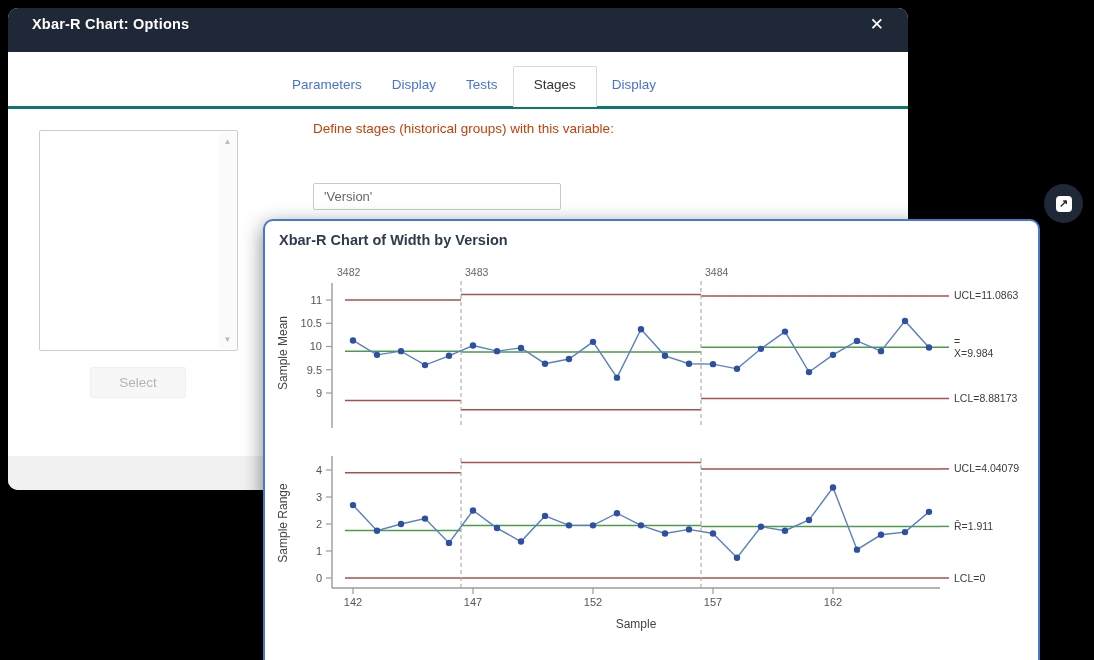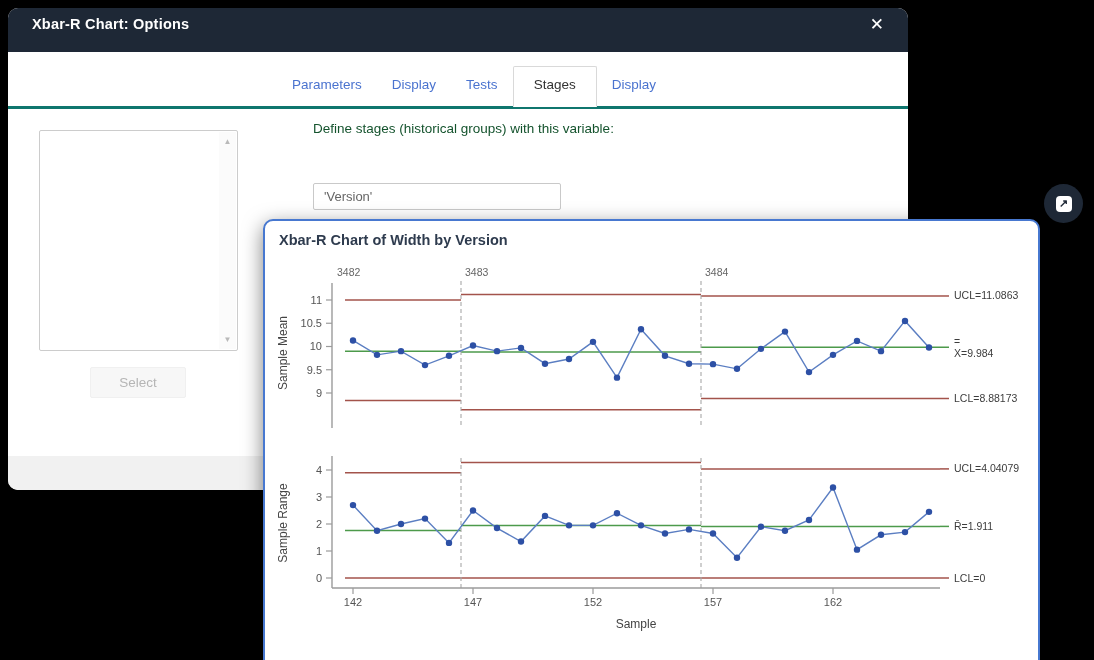--- a/index.html
+++ b/index.html
@@ -12,21 +12,21 @@
   .titlebar { height:44px; background:#1e2836; border-radius:10px 10px 0 0; display:flex;
               align-items:center; padding:0 18px 12px 24px; }
   .titlebar .t { color:#fff; font-size:14.5px; font-weight:bold; letter-spacing:.2px; }
   .close-btn { margin-left:auto; color:#fff; font-size:17px; cursor:pointer; line-height:1; padding:4px 6px; }
 
   .tabs { display:flex; align-items:flex-end; height:57px; padding-left:32px; border-bottom:3px solid #0f766e;justify-content:center; }
   .tab { color:#4a73cf; font-size:13.5px; padding:10px 15px 14px; cursor:pointer; }
   .tab.active { color:#333; background:#fff; border:1px solid #d9d9d9; border-bottom:1px solid #fff;
                 margin-bottom:-1px; border-radius:2px 2px 0 0; padding:10px 20px 14px; }
 
-  .stages-label { position:absolute; left:305px; top:113px; font-size:13.5px; color:#14532d; }
+  .stages-label { position:absolute; left:305px; top:113px; font-size:13.5px; color:#c2410c; }
   .var-input { position:absolute; left:305px; top:131px; width:248px; height:27px; border:1px solid #c9c9c9;
                border-radius:2px; font-size:13px; color:#666; padding:0 10px; font-family:"Liberation Sans",sans-serif; background:#fff;margin-top:44px; }
 
   .listbox { position:absolute; left:31px; top:122px; width:199px; height:221px; background:#fff;
              border:1px solid #ccc; border-radius:2px; }
   .scrollbar { position:absolute; right:1px; top:1px; bottom:1px; width:17px; background:#fbfbfb;
                display:flex; flex-direction:column; justify-content:space-between; align-items:center; }
   .sb-arrow { color:#b9b9b9; font-size:8px; padding:5px 0; cursor:pointer; }
 
   .select-btn { position:absolute; left:82px; top:359px; width:96px; height:31px; background:#f7f7f7;

